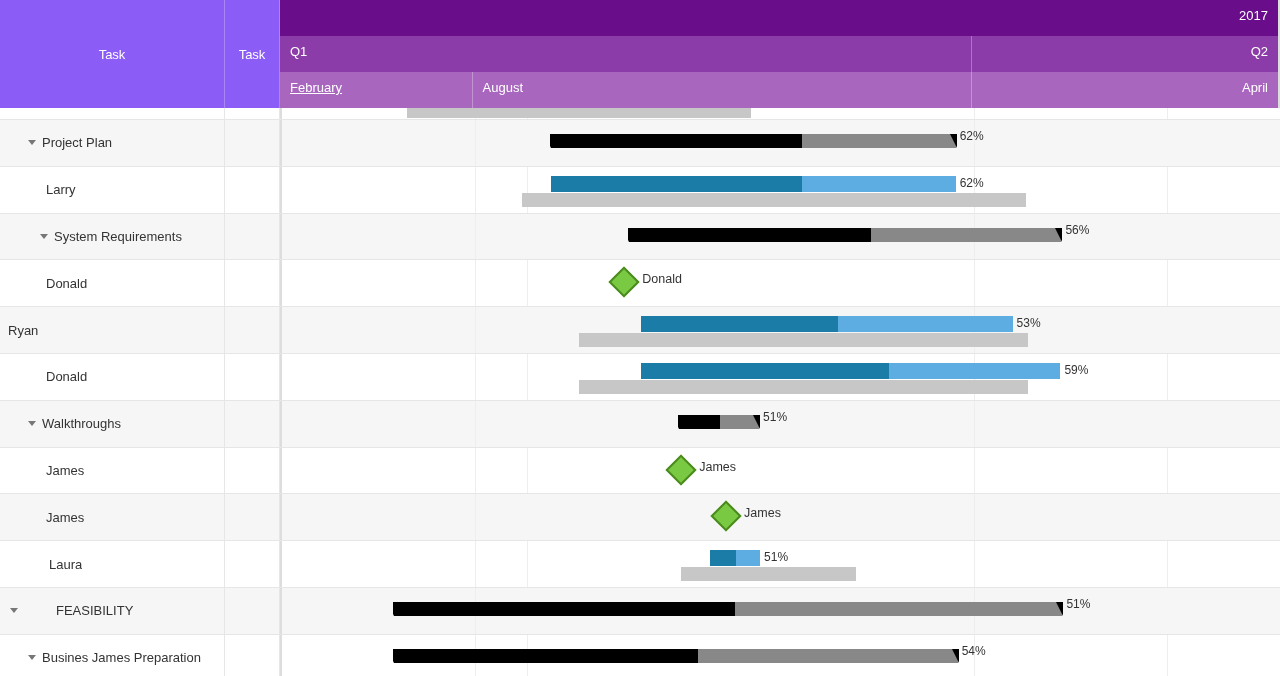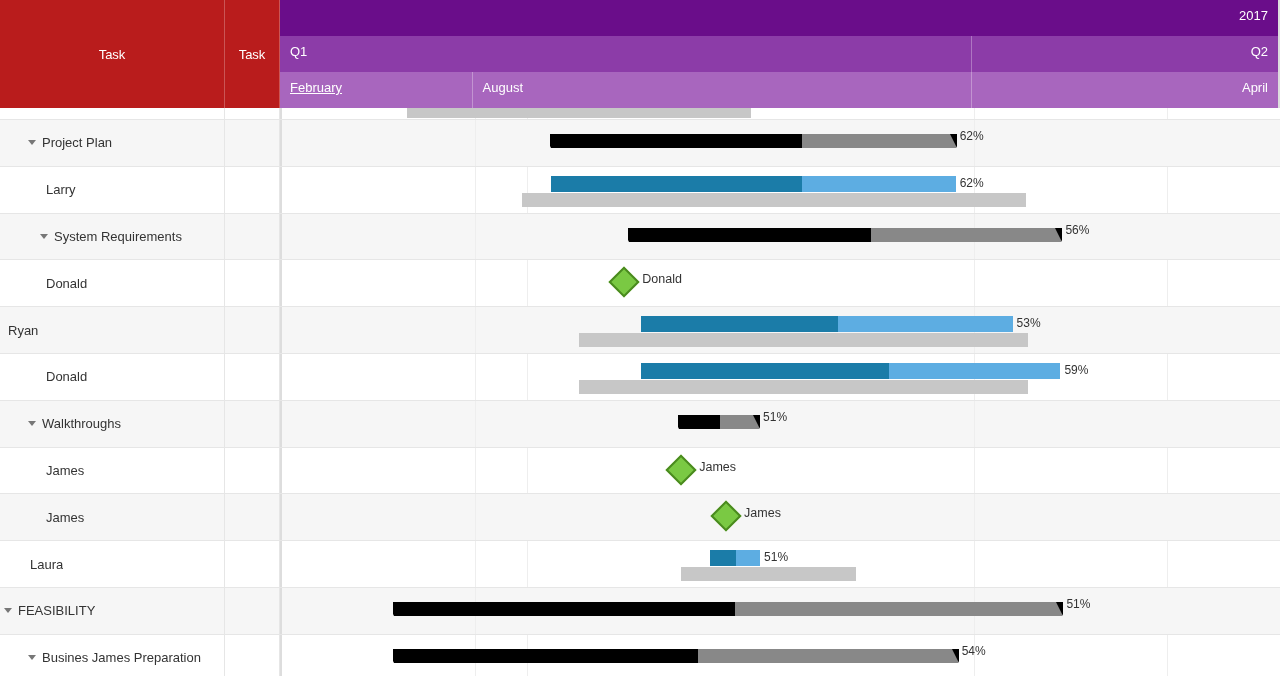--- a/index.html
+++ b/index.html
@@ -17,21 +17,21 @@
     position: relative;
   }
   
   .header {
     display: flex;
     height: 108px;
   }
   .left-header {
     display: flex;
     flex: 0 0 280px;
-    background: #b91c1c;
+    background: #8b5cf6;
   }
   .col-task, .col-flag {
     display: flex;
     align-items: center;
     justify-content: center;
     color: #fff;
     font-size: 13px;
     border-right: 1px solid rgba(255,255,255,0.25);
   }
   .col-task { width: 225px; }
@@ -352,38 +352,38 @@
         </div>
         <div class="row-right">
           <div class="vgrid" style="left: 19.3%;"></div>
           <div class="vgrid" style="left: 69.3%;"></div>
           <div class="milestone" style="left: calc(44.5% - 11px);"></div>
           <div class="ms-label" style="left: calc(44.5% + 18px);">James</div>
         </div>
       </div>
       <div class="row">
         <div class="row-left">
-          <div class="task-cell" style="padding-left: 30px; align-items: center;">
+          <div class="task-cell" style="padding-left: 49px; align-items: center;">
             <span class="task-label">Laura</span>
           </div>
           <div class="flag-cell"></div>
         </div>
         <div class="row-right">
           <div class="vgrid" style="left: 19.3%;"></div>
           <div class="vgrid" style="left: 69.3%;"></div>
           <div class="bar bar-base" style="left: 40%; width: 17.5%;"></div>
           <div class="bar bar-task" style="left: 42.9%; width: 5%;">
             <div class="prog" style="width: 51%;"></div>
           </div>
           <div class="pct" style="left: calc(47.9% + 4px);">51%</div>
         </div>
       </div>
       <div class="row alt">
         <div class="row-left">
-          <div class="task-cell" style="padding-left: 4px;">
+          <div class="task-cell" style="padding-left: 10px; gap: 32px;">
             <span class="expander"></span>
             <span class="task-label">FEASIBILITY</span>
           </div>
           <div class="flag-cell"></div>
         </div>
         <div class="row-right">
           <div class="vgrid" style="left: 19.3%;"></div>
           <div class="vgrid" style="left: 69.3%;"></div>
           <div class="bar bar-summary" style="left: 11.2%; width: 67%;">
             <div class="prog" style="width: 51%;"></div>

